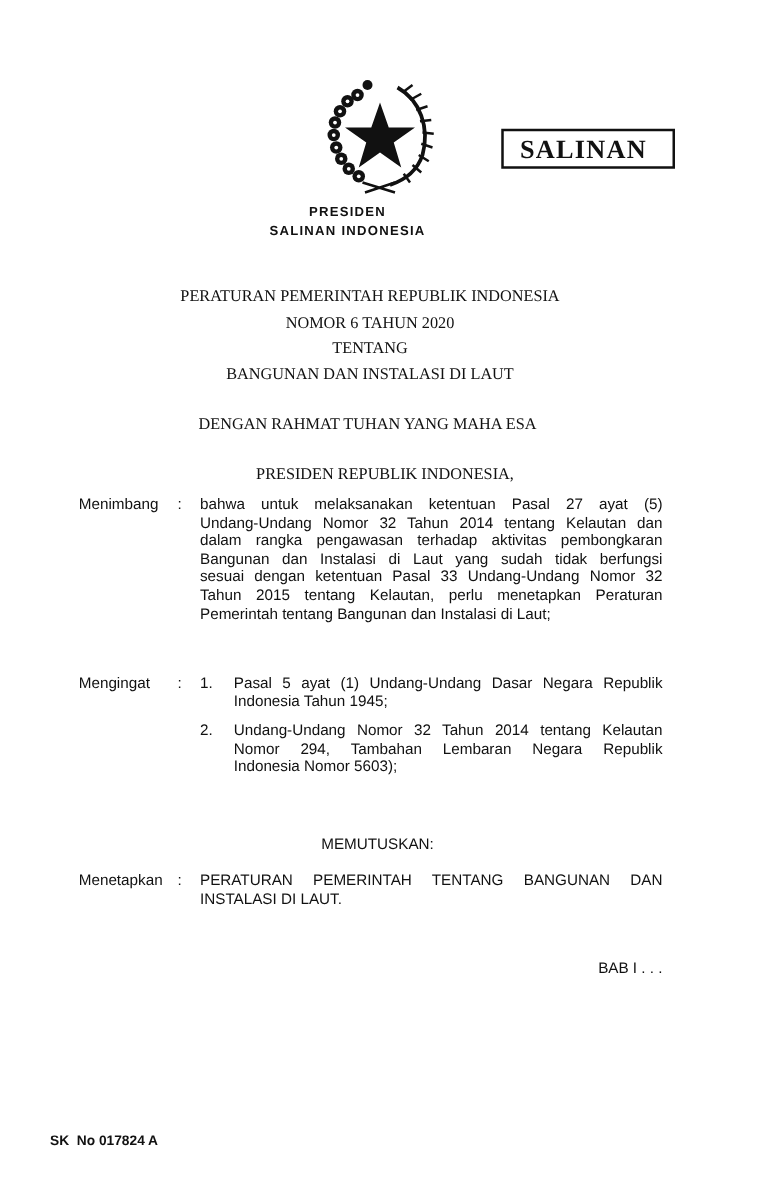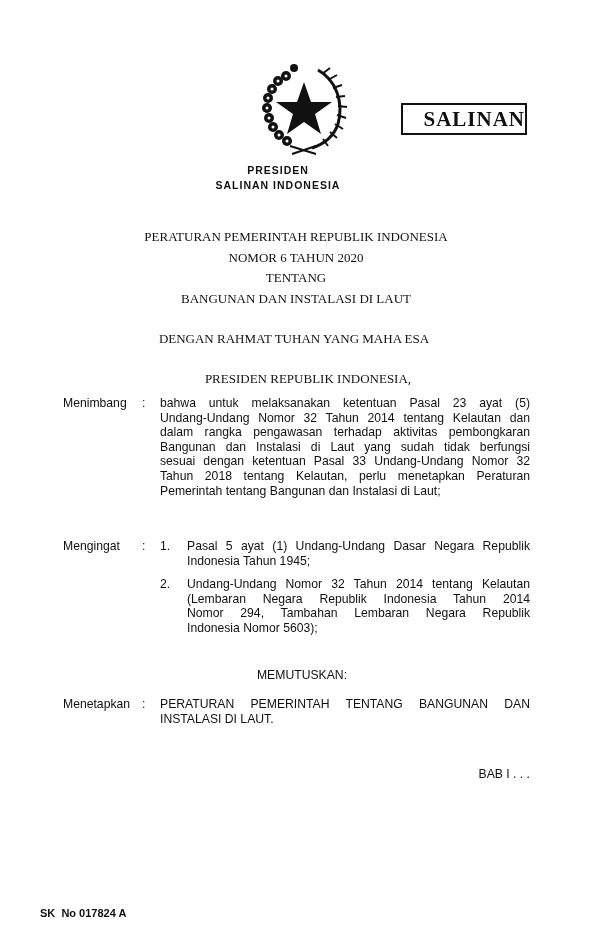--- a/index.html
+++ b/index.html
@@ -5,21 +5,21 @@
     html, body { margin: 0; padding: 0; background: #ffffff; }
     body {
       width: 612px; height: 942px; position: relative; overflow: hidden;
       font-family: "DejaVu Serif", "Liberation Serif", serif;
       color: #111111;
     }
     .abs { position: absolute; }
     .emblem { left: 256px; top: 62px; width: 96px; height: 96px; }
     .salinan-box {
       left: 401px; top: 103px; width: 122px; height: 28px;
-      border: 2px solid #111; display: flex; align-items: center; justify-content: flex-end;
+      border: 2px solid #111; display: flex; align-items: center; justify-content: flex-start; padding-left: 13px;
     }
     .salinan-inner {
       font-family: "Liberation Serif", serif; font-weight: bold; font-size: 21px;
       letter-spacing: 1px;
     }
     .pres-head {
       left: 0; width: 556px; text-align: center;
       font-family: "Liberation Sans", sans-serif; font-weight: bold; font-size: 10.5px;
       letter-spacing: 1px;
     }
@@ -101,42 +101,41 @@
 <div class="abs title-line" style="top:229px; left:-10px;">PERATURAN PEMERINTAH REPUBLIK INDONESIA</div>
 <div class="abs title-line" style="top:250px; left:-10px;">NOMOR 6 TAHUN 2020</div>
 <div class="abs title-line" style="top:270px; left:-10px;">TENTANG</div>
 <div class="abs title-line" style="top:291px; left:-10px;">BANGUNAN DAN INSTALASI DI LAUT</div>
 <div class="abs title-line" style="top:331px; left:-12px;">DENGAN RAHMAT TUHAN YANG MAHA ESA</div>
 <div class="abs title-line" style="top:371px; left:2px;">PRESIDEN REPUBLIK INDONESIA,</div>
 
 <div class="abs body-text label" style="top:396px;">Menimbang</div>
 <div class="abs body-text" style="top:396px; left:142px;">:</div>
 <div class="abs body-text para" style="top:396px;">
-  <span class="ln j">bahwa untuk melaksanakan ketentuan Pasal 23 ayat (5)</span>
+  <span class="ln j">bahwa untuk melaksanakan ketentuan Pasal 27 ayat (5)</span>
   <span class="ln j">Undang-Undang Nomor 32 Tahun 2014 tentang Kelautan dan</span>
   <span class="ln j">dalam rangka pengawasan terhadap aktivitas pembongkaran</span>
   <span class="ln j">Bangunan dan Instalasi di Laut yang sudah tidak berfungsi</span>
   <span class="ln j">sesuai dengan ketentuan Pasal 33 Undang-Undang Nomor 32</span>
-  <span class="ln j">Tahun 2018 tentang Kelautan, perlu menetapkan Peraturan</span>
+  <span class="ln j">Tahun 2015 tentang Kelautan, perlu menetapkan Peraturan</span>
   <span class="ln">Pemerintah tentang Bangunan dan Instalasi di Laut;</span>
 </div>
 
 <div class="abs body-text label" style="top:539px;">Mengingat</div>
 <div class="abs body-text" style="top:539px; left:142px;">:</div>
 
 <div class="abs body-text num" style="top:539px;">1.</div>
 <div class="abs body-text item" style="top:539px;">
   <span class="ln j">Pasal 5 ayat (1) Undang-Undang Dasar Negara Republik</span>
   <span class="ln">Indonesia Tahun 1945;</span>
 </div>
 
 <div class="abs body-text num" style="top:577px;">2.</div>
 <div class="abs body-text item" style="top:577px;">
   <span class="ln j">Undang-Undang Nomor 32 Tahun 2014 tentang Kelautan</span>
-  <span class="ln j">(Lembaran Negara Republik Indonesia Tahun 2014</span>
   <span class="ln j">Nomor 294, Tambahan Lembaran Negara Republik</span>
   <span class="ln">Indonesia Nomor 5603);</span>
 </div>
 
 <div class="abs body-text" style="top:668px; left:0; width:604px; text-align:center;">MEMUTUSKAN:</div>
 
 <div class="abs body-text label" style="top:697px;">Menetapkan</div>
 <div class="abs body-text" style="top:697px; left:142px;">:</div>
 <div class="abs body-text para" style="top:697px;">
   <span class="ln j">PERATURAN PEMERINTAH TENTANG BANGUNAN DAN</span>

